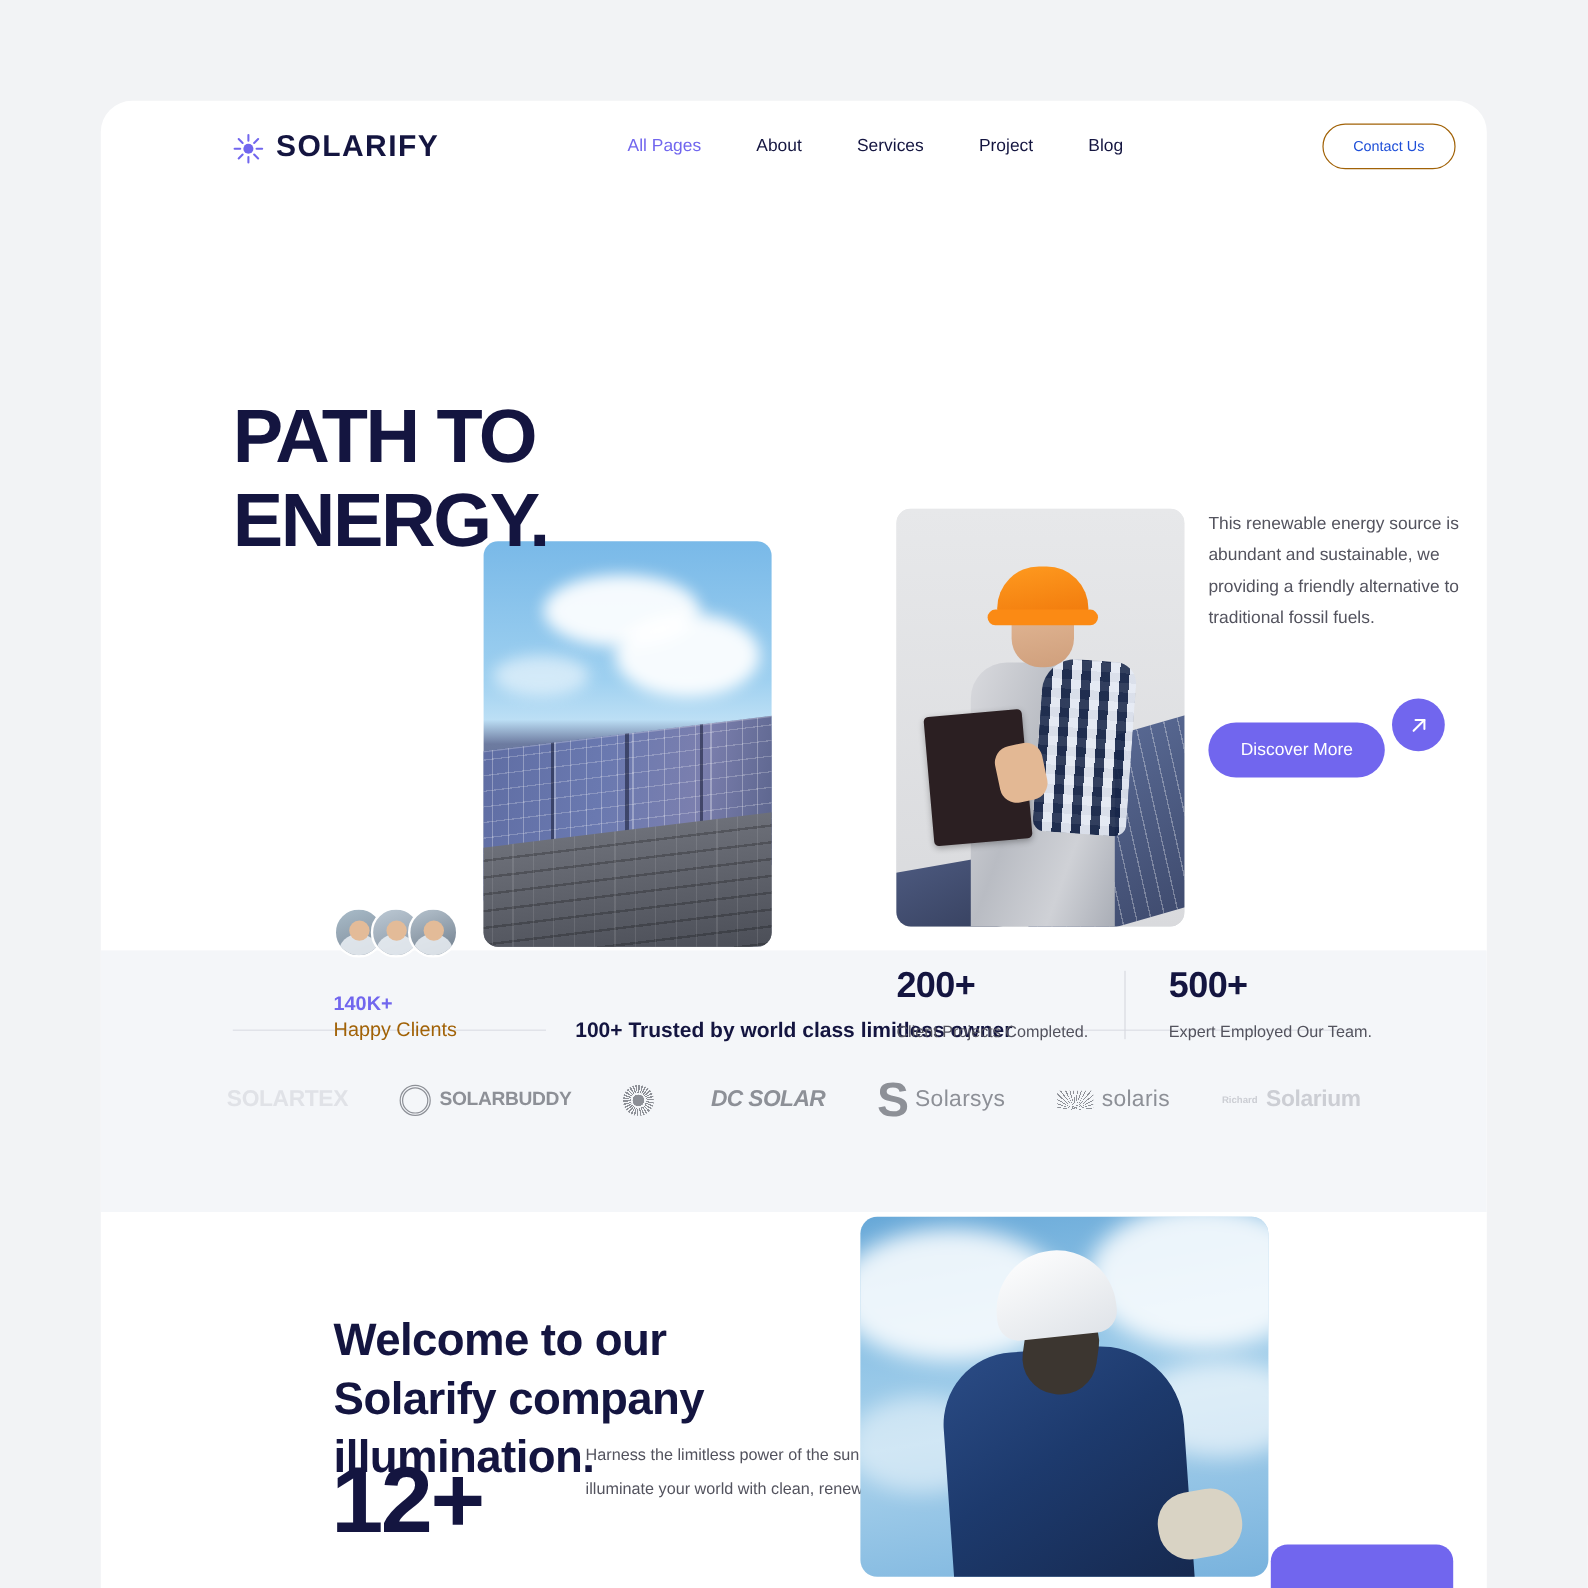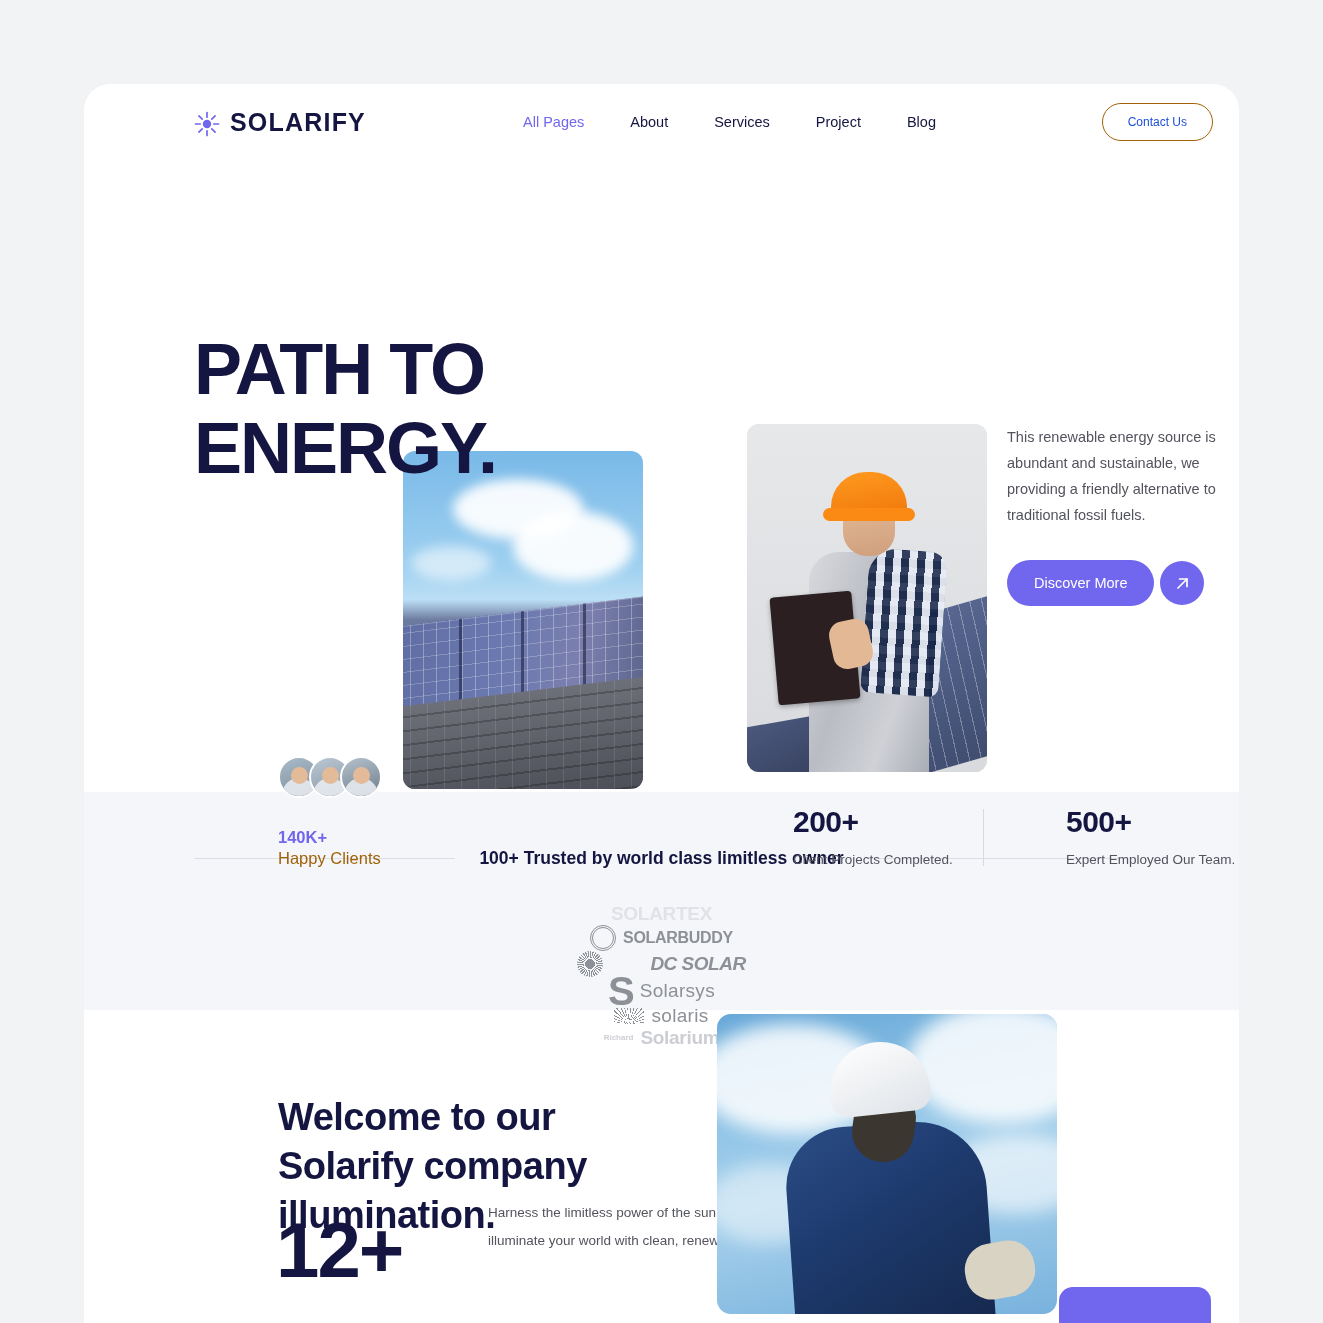--- a/index.html
+++ b/index.html
@@ -47,21 +47,21 @@
     background:transparent; white-space:nowrap;
     font-family:"Liberation Sans", sans-serif;
   }
 
   
   .hero{ position:relative; height:632px; }
 
   .hero-title{
     position:absolute; left:110px; top:174px;
     width:470px;
-    font-size:72px; line-height:0.98;
+    font-size:63px; line-height:0.98;
     font-weight:800; letter-spacing:-2px;
     color:#141540;
     z-index:3;
     pointer-events:none;
   }
   .hero-title .l2{ display:block; margin-top:8px; }
 
   
   .panel-img{
     position:absolute; left:319px; top:291px;
@@ -164,20 +164,21 @@
   .hero-desc{
     font-size:14.5px; line-height:26px; color:#53535e;
   }
   .cta-row{ display:flex; align-items:center; gap:6px; margin-top:32px; }
   .discover-btn{
     background:#7166ee; color:#fff;
     border:none; border-radius:30px;
     padding:15px 27px; font-size:14.5px;
     font-family:"Liberation Sans", sans-serif;
     white-space:nowrap;
+    margin-top:42px;
   }
   .arrow-btn{
     width:44px; height:44px; border-radius:50%;
     background:#7166ee; border:none;
     display:flex; align-items:center; justify-content:center;
     color:#fff;
   }
 
   
   .clients{ position:absolute; left:194px; top:596px; }
@@ -202,21 +203,21 @@
     background:rgba(235,240,245,.85);
   }
   .clients-num{ margin-top:30px; font-size:16.5px; font-weight:700; color:#7166ee; }
   .clients-label{ margin-top:2px; font-size:16.5px; font-weight:400; color:#a16207; }
 
   
   .stats{
     position:absolute; left:663px; top:645px;
     display:flex; align-items:flex-start;
   }
-  .stat{ width:190px;margin-left:46px; }
+  .stat{ width:190px; }
   .stat-sep{
     width:1px; height:57px; background:#d8d9e0; margin:4px 36px 0 0;
   }
   .stat-num{ font-size:30px; font-weight:800; color:#141540; letter-spacing:-0.5px;}
   .stat-label{ margin-top:13px; font-size:13.5px; color:#53535e; white-space:nowrap;}
 
   
   .partners{
     background:#f4f6f9; height:218px; padding-top:56px;
   }
@@ -224,21 +225,20 @@
     display:flex; align-items:center; gap:24px;
     padding:0 110px;
   }
   .ph-line{ flex:1; height:1px; background:#dcdee5; }
   .ph-text{
     font-size:17.5px; font-weight:700; color:#141540; white-space:nowrap;
   }
   .logos{
     display:flex; align-items:center; justify-content:space-between;
     padding:34px 105px 0 105px;
-    flex-direction:column;
   }
   .logo{
     display:flex; align-items:center; gap:7px;
     color:#8d9097; font-weight:800; white-space:nowrap;
   }
   .logo.faint{ color:#e0e2e7; }
   .logo.faint2{ color:#ccced4; }
   .lg-text{ font-size:19px; letter-spacing:-0.3px; }
   .lg-text.small{ font-size:16px; }
   .lg-text.italic{ font-style:italic; letter-spacing:-0.5px;margin-left:40px; }

